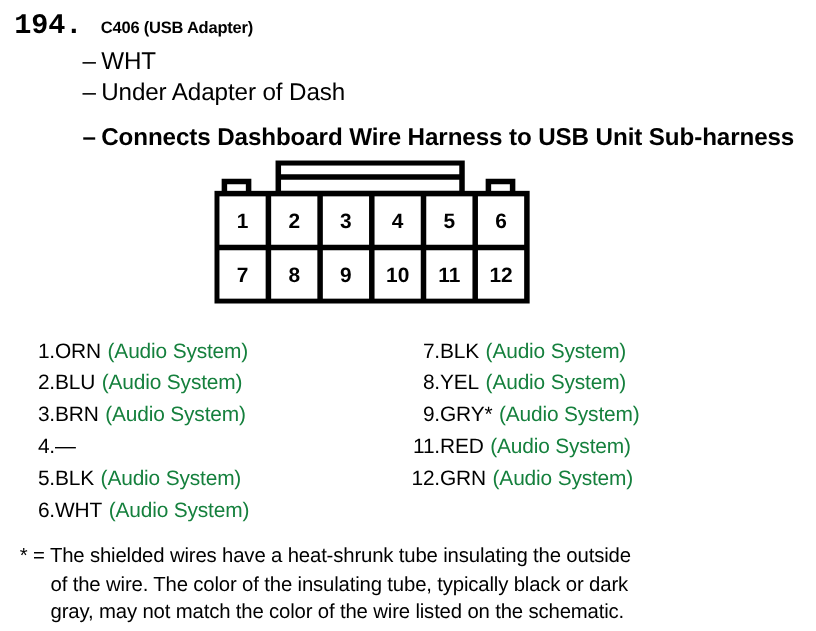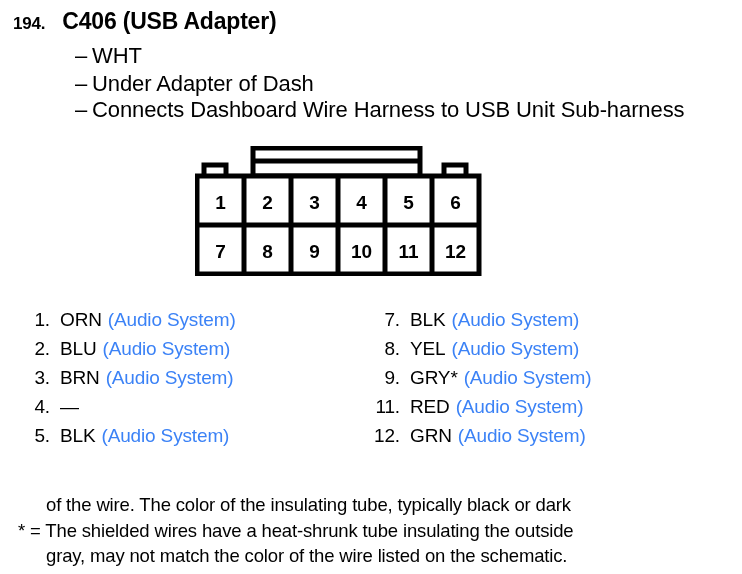--- a/index.html
+++ b/index.html
@@ -24,26 +24,27 @@
     top: 0;
     width: 742px;
   }
   .title-row {
     position: absolute;
     left: 13px;
     top: 8px;
     white-space: nowrap;
   }
   .title-num {
-    font-size: 17px;
+    font-size: 26px;
     font-weight: bold;
     letter-spacing: -0.2px;
+    font-family: Liberation Mono, monospace;
   }
   .title-name {
-    font-size: 23px;
+    font-size: 15px;
     font-weight: bold;
     margin-left: 17px;
     letter-spacing: -0.2px;
   }
   .bullet-line {
     position: absolute;
     left: 75px;
     font-size: 22px;
     white-space: nowrap;
     letter-spacing: -0.1px;
@@ -89,27 +90,27 @@
     white-space: nowrap;
   }
   .pin-idx {
     display: inline-block;
     width: 36px;
     text-align: right;
     color: #000000;
   }
   .pin-color {
     display: inline-block;
-    margin-left: 10px;
+    margin-left: 0;
     color: #000000;
   }
   .pin-circuit {
     display: inline-block;
     margin-left: 6px;
-    color: #3b82f6;
+    color: #15803d;
   }
   .pin-row.empty .pin-color {
     letter-spacing: 0;
   }
 
   
   #footnote {
     position: absolute;
     left: 18px;
     top: 492px;
@@ -132,21 +133,21 @@
   <div class="title-row">
     <span class="title-num">194.</span><span class="title-name">C406 (USB Adapter)</span>
   </div>
 
   <div class="bullet-line" style="top:43px;">
     <span class="bullet-dash">–</span><span>WHT</span>
   </div>
   <div class="bullet-line" style="top:71px;">
     <span class="bullet-dash">–</span><span>Under Adapter of Dash</span>
   </div>
-  <div class="bullet-line" style="top:97px;">
+  <div class="bullet-line" style="top:112px;font-weight:bold;">
     <span class="bullet-dash">–</span><span>Connects Dashboard Wire Harness to USB Unit Sub-harness</span>
   </div>
 </div>
 
 <div id="connector">
   <svg width="290" height="130" viewBox="0 0 290 130" xmlns="http://www.w3.org/2000/svg">
 
     <g>
       <rect x="58" y="2" width="167" height="28" fill="#ffffff" stroke="#000000" stroke-width="5"></rect>
       <line x1="58" y1="15" x2="225" y2="15" stroke="#000000" stroke-width="5"></line>
@@ -192,20 +193,23 @@
   </div>
   <div class="pin-row">
     <span class="pin-idx">3.</span><span class="pin-color">BRN</span><span class="pin-circuit">(Audio System)</span>
   </div>
   <div class="pin-row empty">
     <span class="pin-idx">4.</span><span class="pin-color">—</span><span class="pin-circuit"></span>
   </div>
   <div class="pin-row">
     <span class="pin-idx">5.</span><span class="pin-color">BLK</span><span class="pin-circuit">(Audio System)</span>
   </div>
+  <div class="pin-row">
+    <span class="pin-idx">6.</span><span class="pin-color">WHT</span><span class="pin-circuit">(Audio System)</span>
+  </div>
 </div>
 
 <div class="pin-list" id="pin-list-right">
   <div class="pin-row">
     <span class="pin-idx">7.</span><span class="pin-color">BLK</span><span class="pin-circuit">(Audio System)</span>
   </div>
   <div class="pin-row">
     <span class="pin-idx">8.</span><span class="pin-color">YEL</span><span class="pin-circuit">(Audio System)</span>
   </div>
   <div class="pin-row">
@@ -213,16 +217,16 @@
   </div>
   <div class="pin-row">
     <span class="pin-idx">11.</span><span class="pin-color">RED</span><span class="pin-circuit">(Audio System)</span>
   </div>
   <div class="pin-row">
     <span class="pin-idx">12.</span><span class="pin-color">GRN</span><span class="pin-circuit">(Audio System)</span>
   </div>
 </div>
 
 <div id="footnote">
+  <div class="fn-line">* = The shielded wires have a heat-shrunk tube insulating the outside</div>
   <div class="fn-line indent">of the wire. The color of the insulating tube, typically black or dark</div>
-  <div class="fn-line">* = The shielded wires have a heat-shrunk tube insulating the outside</div>
   <div class="fn-line indent">gray, may not match the color of the wire listed on the schematic.</div>
 </div>
 
 </body></html>

